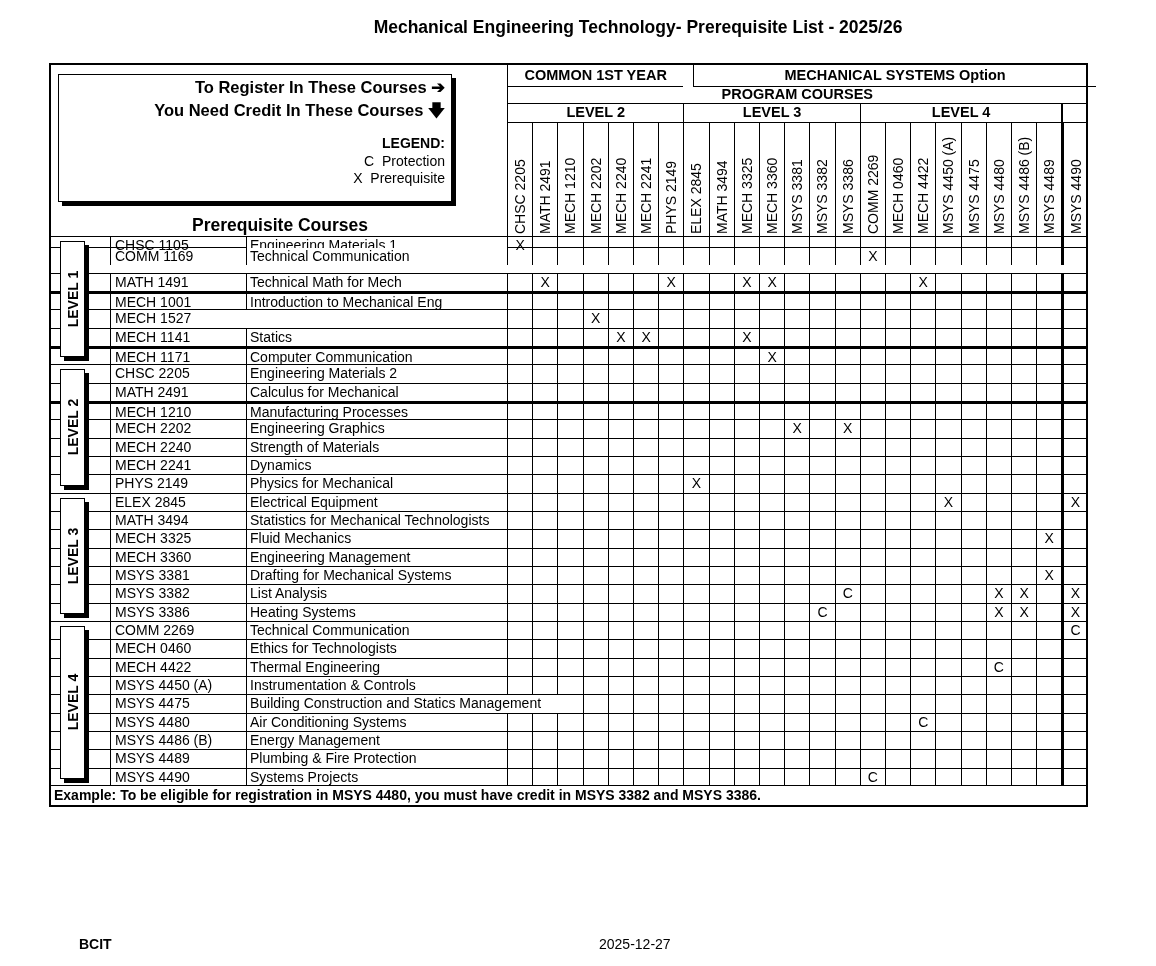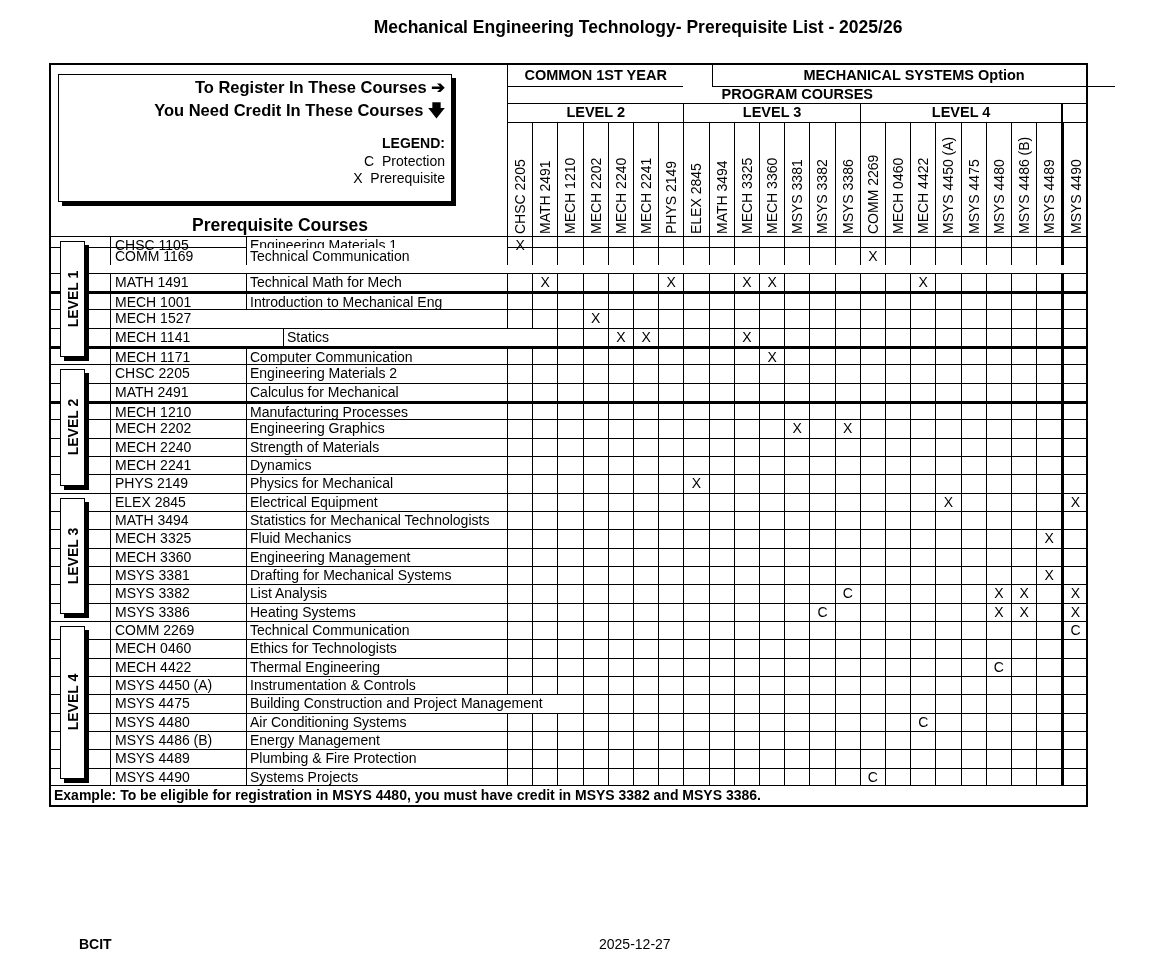--- a/index.html
+++ b/index.html
@@ -56,21 +56,21 @@
       <span>➔</span>
     </div>
     <div class="legend-title">LEGEND:</div>
     <div class="legend-item c" style="white-space:pre">C  Protection</div>
     <div class="legend-item x" style="white-space:pre">X  Prerequisite</div>
   </div>
   <div class="prereq-title">Prerequisite Courses</div>
 
   <div id="grid-header">
       <div class="hdr-band" style="left: 456px; top: 0px; width: 176.4px; height: 22px; line-height: 20px;">COMMON 1ST YEAR</div>
-      <div class="hdr-band" style="left: 661px; top: 0px; width: 403.2px; height: 22px; line-height: 20px;">MECHANICAL SYSTEMS Option</div>
+      <div class="hdr-band" style="left: 642px; top: 0px; width: 403.2px; height: 22px; line-height: 20px;">MECHANICAL SYSTEMS Option</div>
       <div class="hdr-band" style="left: 456px; top: 22px; width: 579.6px; height: 17px; line-height: 15px;">PROGRAM COURSES</div>
       <div class="hdr-band" style="left: 456px; top: 39px; width: 176.4px; height: 19px; line-height: 17px;">LEVEL 2</div>
       <div class="hdr-band" style="left: 632.4px; top: 39px; width: 176.4px; height: 19px; line-height: 17px;">LEVEL 3</div>
       <div class="hdr-band" style="left: 808.8px; top: 39px; width: 201.6px; height: 19px; line-height: 17px;">LEVEL 4</div>
       <div class="hdr-band" style="left: 1010.4px; top: 39px; width: 25.2px; height: 19px; line-height: 17px; border-left: 2px solid rgb(0, 0, 0);"></div>
       <div class="col-hdr" style="left: 456px; width: 25.2px; top: 58px; height: 113px;">
         <span style="bottom: auto; top: 111px; left: 5px; transform: rotate(-90deg);">CHSC 2205</span>
       </div>
       <div class="col-hdr" style="left: 481.2px; width: 25.2px; top: 58px; height: 113px;">
         <span style="bottom: auto; top: 111px; left: 5px; transform: rotate(-90deg);">MATH 2491</span>
@@ -270,21 +270,21 @@
         <div class="gcell" style="left: 859.2px; width: 25.2px;"></div>
         <div class="gcell" style="left: 884.4px; width: 25.2px;"></div>
         <div class="gcell" style="left: 909.6px; width: 25.2px;"></div>
         <div class="gcell" style="left: 934.8px; width: 25.2px;"></div>
         <div class="gcell" style="left: 960px; width: 25.2px;"></div>
         <div class="gcell" style="left: 985.2px; width: 25.2px;"></div>
         <div class="gcell thick" style="left: 1010.4px; width: 25.2px;"></div>
       </div>
       <div class="row" style="top: 262.65px;">
         <div class="cell-code">MECH 1141</div>
-        <div class="cell-name" style="width: 261px; margin-left: 37px;">Statics</div>
+        <div class="cell-name" style="width: 261px;">Statics</div>
         <div class="gcell" style="left: 456px; width: 25.2px;"></div>
         <div class="gcell" style="left: 481.2px; width: 25.2px;"></div>
         <div class="gcell" style="left: 506.4px; width: 25.2px;"></div>
         <div class="gcell" style="left: 531.6px; width: 25.2px;"></div>
         <div class="gcell" style="left: 556.8px; width: 25.2px;">X</div>
         <div class="gcell" style="left: 582px; width: 25.2px;">X</div>
         <div class="gcell" style="left: 607.2px; width: 25.2px;"></div>
         <div class="gcell" style="left: 632.4px; width: 25.2px;"></div>
         <div class="gcell" style="left: 657.6px; width: 25.2px;"></div>
         <div class="gcell" style="left: 682.8px; width: 25.2px;">X</div>
@@ -810,21 +810,21 @@
         <div class="gcell" style="left: 859.2px; width: 25.2px;"></div>
         <div class="gcell" style="left: 884.4px; width: 25.2px;"></div>
         <div class="gcell" style="left: 909.6px; width: 25.2px;"></div>
         <div class="gcell" style="left: 934.8px; width: 25.2px;"></div>
         <div class="gcell" style="left: 960px; width: 25.2px;"></div>
         <div class="gcell" style="left: 985.2px; width: 25.2px;"></div>
         <div class="gcell thick" style="left: 1010.4px; width: 25.2px;"></div>
       </div>
       <div class="row" style="top: 629.25px;">
         <div class="cell-code">MSYS 4475</div>
-        <div class="cell-name" style="width: 336.6px;">Building Construction and Project Management</div>
+        <div class="cell-name" style="width: 336.6px;">Building Construction and Statics Management</div>
         <div class="gcell" style="left: 456px; width: 25.2px;"></div>
         <div class="gcell" style="left: 481.2px; width: 25.2px;"></div>
         <div class="gcell" style="left: 506.4px; width: 25.2px;"></div>
         <div class="gcell" style="left: 531.6px; width: 25.2px;"></div>
         <div class="gcell" style="left: 556.8px; width: 25.2px;"></div>
         <div class="gcell" style="left: 582px; width: 25.2px;"></div>
         <div class="gcell" style="left: 607.2px; width: 25.2px;"></div>
         <div class="gcell" style="left: 632.4px; width: 25.2px;"></div>
         <div class="gcell" style="left: 657.6px; width: 25.2px;"></div>
         <div class="gcell" style="left: 682.8px; width: 25.2px;"></div>

